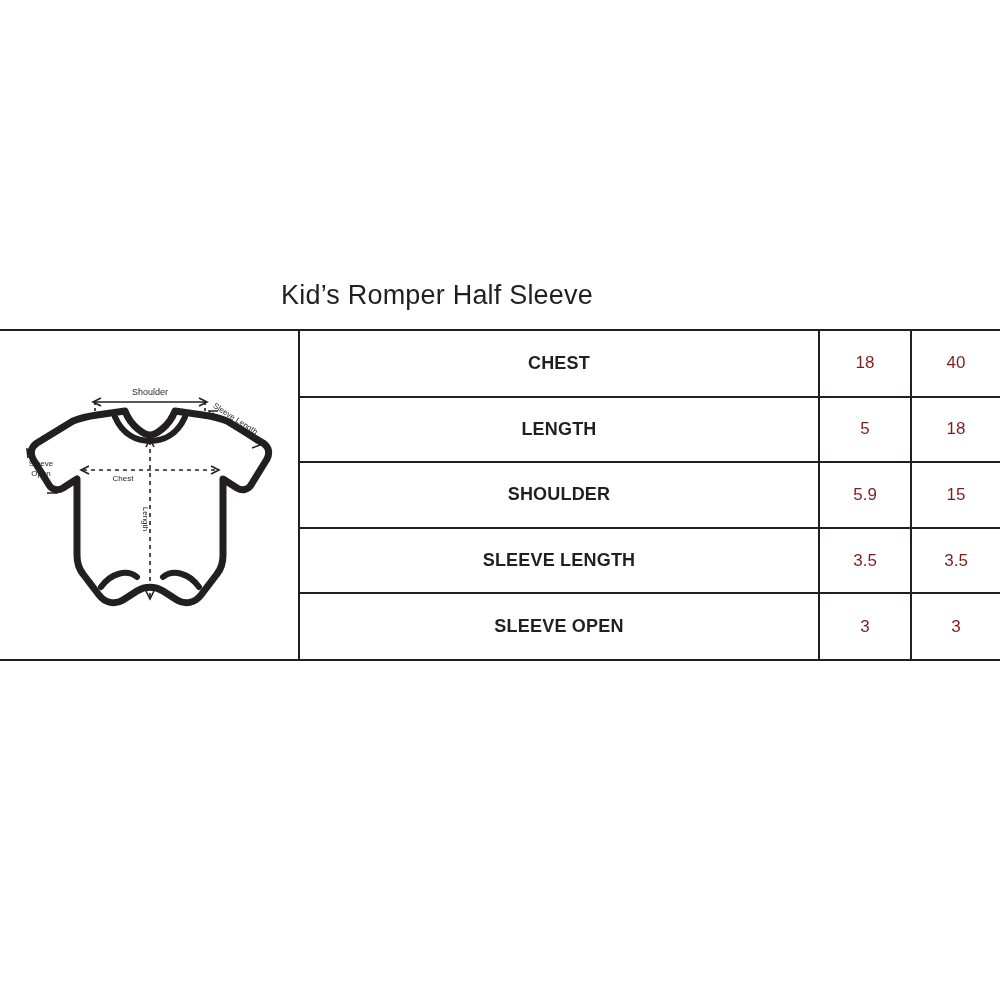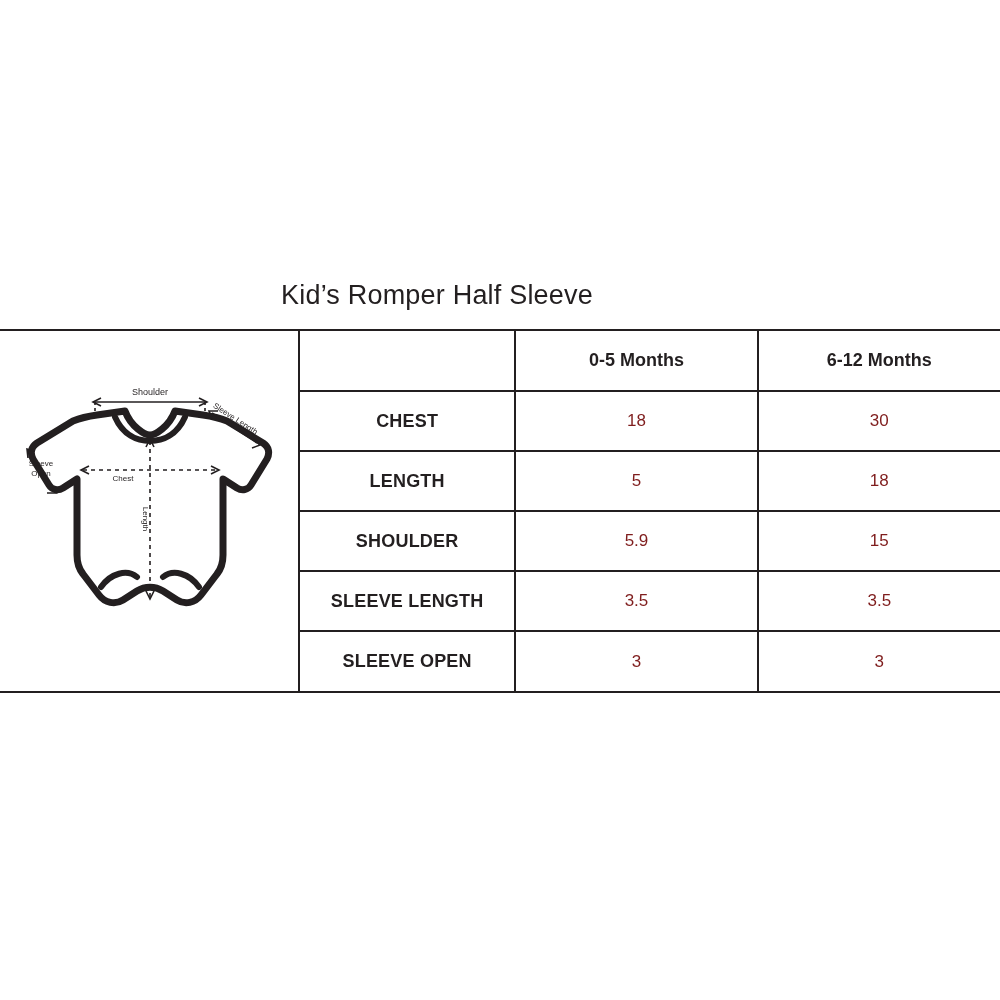--- a/index.html
+++ b/index.html
@@ -195,28 +195,23 @@
             <text x="104" y="122" font-size="8" text-anchor="middle">Chest</text>
             <text x="124" y="160" font-size="8" text-anchor="middle" transform="rotate(90 124 160)">Length</text>
           </g>
         </svg>
       </div>
     </div>
 
     <table class="size-table">
       <tbody>
         <tr>
-          <th class="col-label hdr-blank"></th>
-          <th class="col-size hdr-size">0-5 Months</th>
-          <th class="col-size hdr-size">6-12 Months</th>
-        </tr>
-        <tr>
           <td class="row-label">CHEST</td>
           <td class="cell-val">18</td>
-          <td class="cell-val">30</td>
+          <td class="cell-val">40</td>
         </tr>
         <tr>
           <td class="row-label">LENGTH</td>
           <td class="cell-val">5</td>
           <td class="cell-val">18</td>
         </tr>
         <tr>
           <td class="row-label">SHOULDER</td>
           <td class="cell-val">5.9</td>
           <td class="cell-val">15</td>

